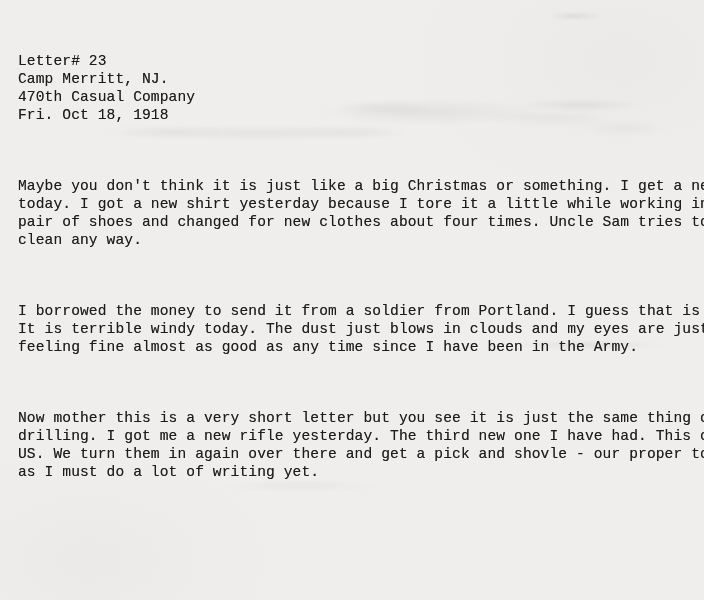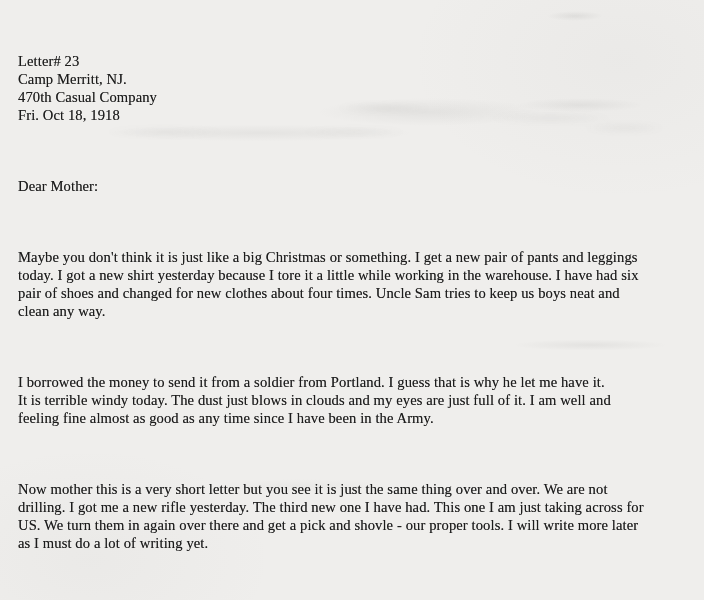--- a/index.html
+++ b/index.html
@@ -19,21 +19,21 @@
     background:
       radial-gradient(ellipse 160px 20px at 430px 112px, rgba(120,120,118,0.10), transparent 70%),
       radial-gradient(ellipse 220px 12px at 260px 133px, rgba(120,120,118,0.09), transparent 70%),
       radial-gradient(ellipse 90px 10px at 580px 105px, rgba(120,120,118,0.10), transparent 70%),
       radial-gradient(ellipse 40px 7px at 575px 16px, rgba(120,120,118,0.12), transparent 70%),
       radial-gradient(ellipse 110px 8px at 590px 345px, rgba(120,120,118,0.10), transparent 70%),
       radial-gradient(ellipse 120px 10px at 300px 486px, rgba(130,130,128,0.06), transparent 70%),
       radial-gradient(ellipse 300px 200px at 620px 60px, rgba(150,150,148,0.05), transparent 70%),
       radial-gradient(ellipse 260px 160px at 90px 560px, rgba(150,150,148,0.05), transparent 70%),
       var(--paper, #efeeec);
-    font-family: Liberation Serif, serif;
+    font-family: Liberation Mono, monospace;
     color: var(--ink, #1c1c1c);
   }
   .smudge {
     position: absolute;
     filter: blur(3px);
     opacity: 0.5;
     pointer-events: none;
   }
   .smudge-a { left: 310px; top: 96px; width: 370px; height: 40px;
     background:
@@ -69,21 +69,20 @@
 
 <div class="page" style="--paper: #efeeec; --ink: #1c1c1c;">
   <div class="smudge smudge-a"></div>
   <div class="smudge smudge-b"></div>
 
   <div class="content">
     <div class="block">Letter# 23
 Camp Merritt, NJ.
 470th Casual Company
 Fri. Oct 18, 1918</div>
-    <div class="block">Dear Mother:</div>
     <div class="block">Maybe you don't think it is just like a big Christmas or something. I get a new pair of pants and leggings
 today. I got a new shirt yesterday because I tore it a little while working in the warehouse. I have had six
 pair of shoes and changed for new clothes about four times. Uncle Sam tries to keep us boys neat and
 clean any way.</div>
     <div class="block">I borrowed the money to send it from a soldier from Portland. I guess that is why he let me have it.
 It is terrible windy today. The dust just blows in clouds and my eyes are just full of it. I am well and
 feeling fine almost as good as any time since I have been in the Army.</div>
     <div class="block">Now mother this is a very short letter but you see it is just the same thing over and over. We are not
 drilling. I got me a new rifle yesterday. The third new one I have had. This one I am just taking across for
 US. We turn them in again over there and get a pick and shovle - our proper tools. I will write more later

